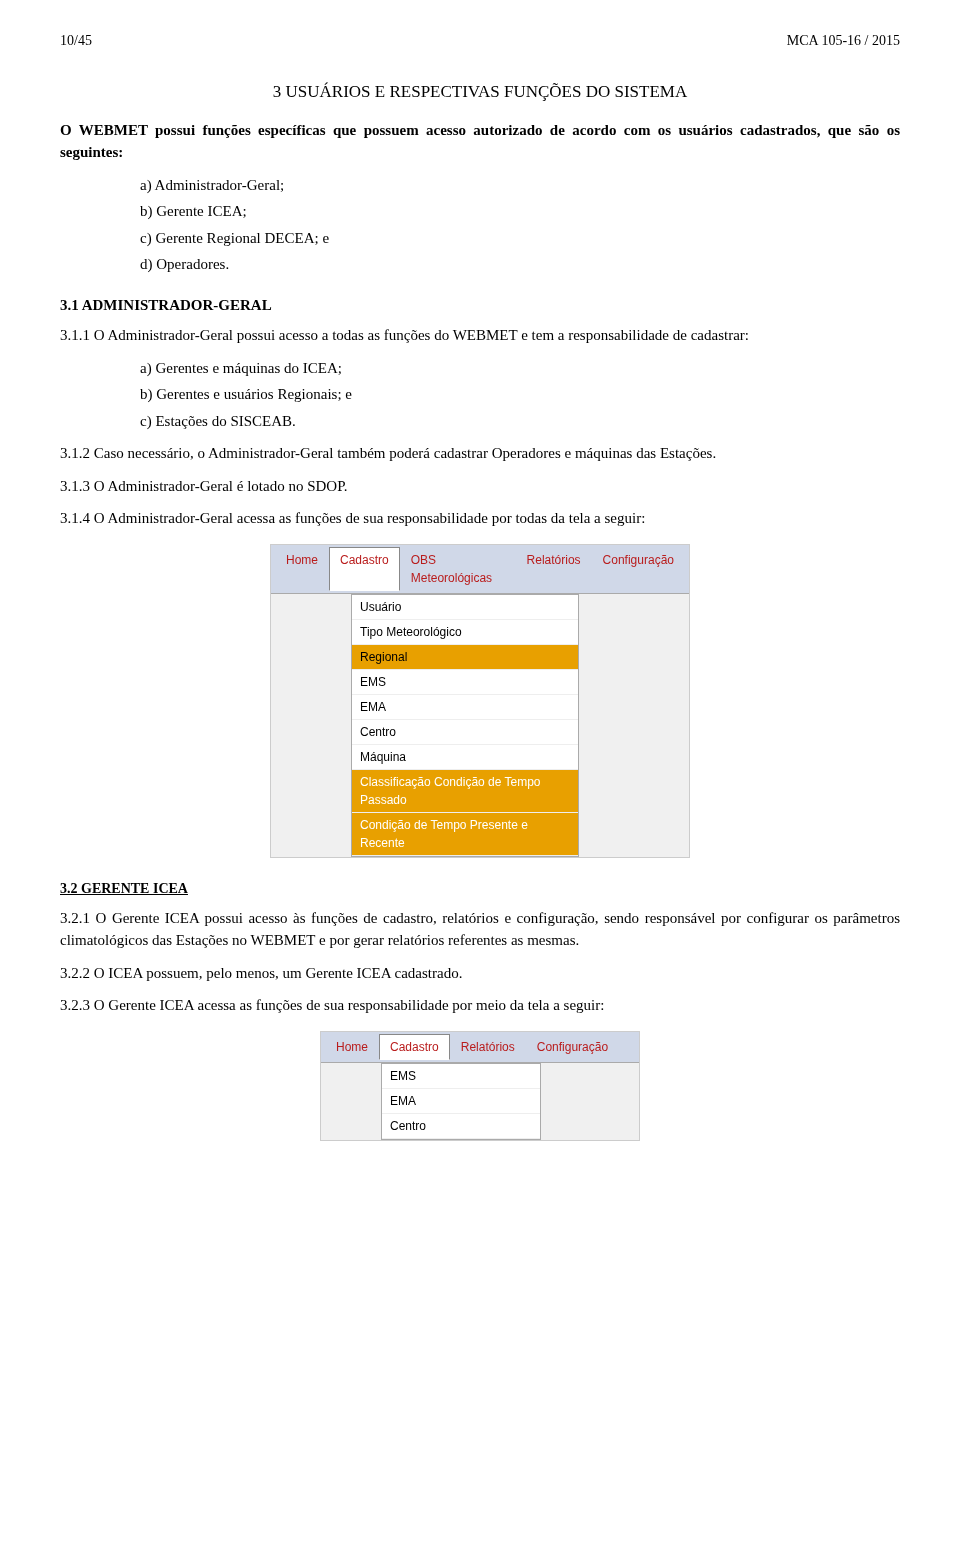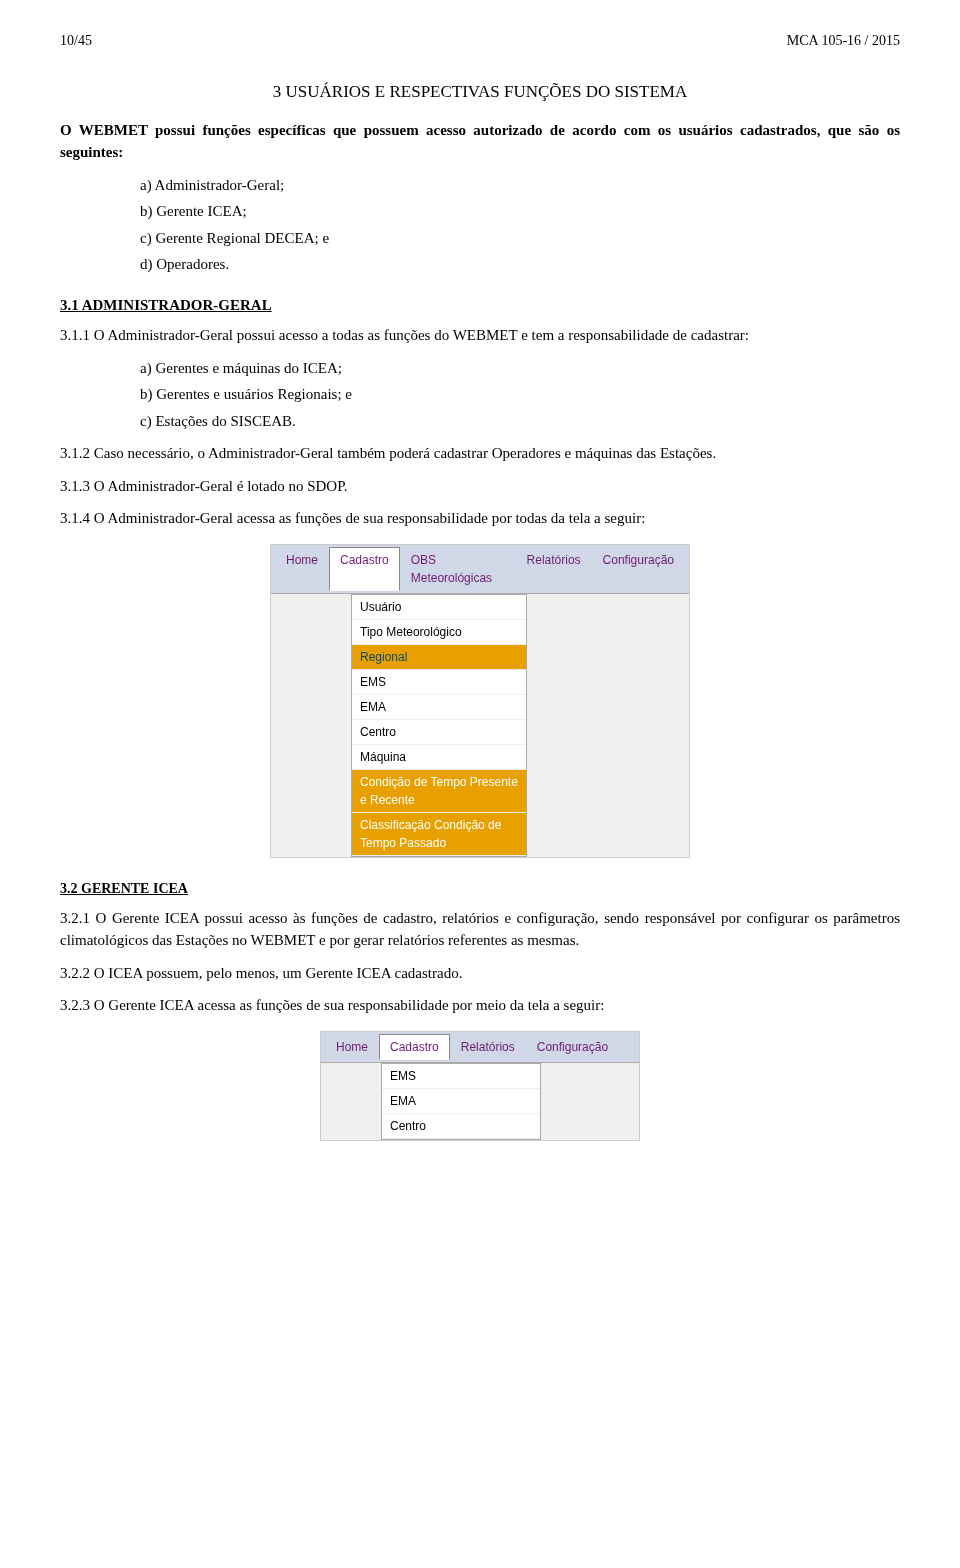--- a/index.html
+++ b/index.html
@@ -26,21 +26,20 @@
       margin-bottom: 14px;
     }
     .body-text {
       text-align: justify;
       margin-bottom: 10px;
       font-weight: bold;
     }
     .subsection-title {
       font-size: 15px;
       font-weight: bold;
-      text-decoration: underline;
       margin-bottom: 8px;
       margin-top: 18px;
     }
     .list-item {
       margin-left: 80px;
       text-align: justify;
       margin-bottom: 4px;
     }
     .numbered-section-text {
       text-align: justify;
@@ -59,45 +58,45 @@
       background: #d0d8e8;
       display: flex;
       gap: 0;
       padding: 2px 4px;
       border-bottom: 1px solid #aaa;
     }
     .menu-nav-item {
       padding: 3px 10px;
       cursor: pointer;
       font-size: 12px;
-      color: #701a75;
+      color: #b91c1c;
       background: #d0d8e8;
       border: 1px solid transparent;
     }
     .menu-nav-item.active {
       background: #fff;
       border: 1px solid #888;
       border-bottom: 1px solid #fff;
       font-weight: normal;
     }
     .menu-dropdown {
       background: #fff;
       border: 1px solid #aaa;
-      width: 176px;
+      width: 228px;
       margin-left: 80px;
     }
     .menu-dropdown-item {
       padding: 3px 8px;
       border-bottom: 1px solid #eee;
       color: #000;
       font-size: 12px;
     }
     .menu-dropdown-item.highlighted {
       background: #e8a000;
-      color: #0c4a6e;
+      color: #000000;
     }
     .menu-dropdown-item.highlighted2 {
       background: #e8a000;
       color: #fff;
     }
     .gerente-section-title {
       font-size: 14px;
       font-weight: bold;
       text-decoration: underline;
       margin-top: 20px;
@@ -153,22 +152,22 @@
     <div class="menu-nav-item">Configuração</div>
   </div>
   <div class="menu-dropdown">
     <div class="menu-dropdown-item">Usuário</div>
     <div class="menu-dropdown-item">Tipo Meteorológico</div>
     <div class="menu-dropdown-item highlighted">Regional</div>
     <div class="menu-dropdown-item">EMS</div>
     <div class="menu-dropdown-item">EMA</div>
     <div class="menu-dropdown-item">Centro</div>
     <div class="menu-dropdown-item">Máquina</div>
+    <div class="menu-dropdown-item highlighted2">Classificação Condição de Tempo Passado</div>
     <div class="menu-dropdown-item highlighted2">Condição de Tempo Presente e Recente</div>
-    <div class="menu-dropdown-item highlighted2">Classificação Condição de Tempo Passado</div>
   </div>
 </div>
 
 <div class="gerente-section-title">3.2 GERENTE ICEA</div>
 
 <p class="numbered-section-text">3.2.1 O Gerente ICEA possui acesso às funções de cadastro, relatórios e configuração, sendo responsável por configurar os parâmetros climatológicos das Estações no WEBMET e por gerar relatórios referentes as mesmas.</p>
 
 <p class="numbered-section-text">3.2.2 O ICEA possuem, pelo menos, um Gerente ICEA cadastrado.</p>
 
 <p class="numbered-section-text">3.2.3 O Gerente ICEA acessa as funções de sua responsabilidade por meio da tela a seguir:</p>

